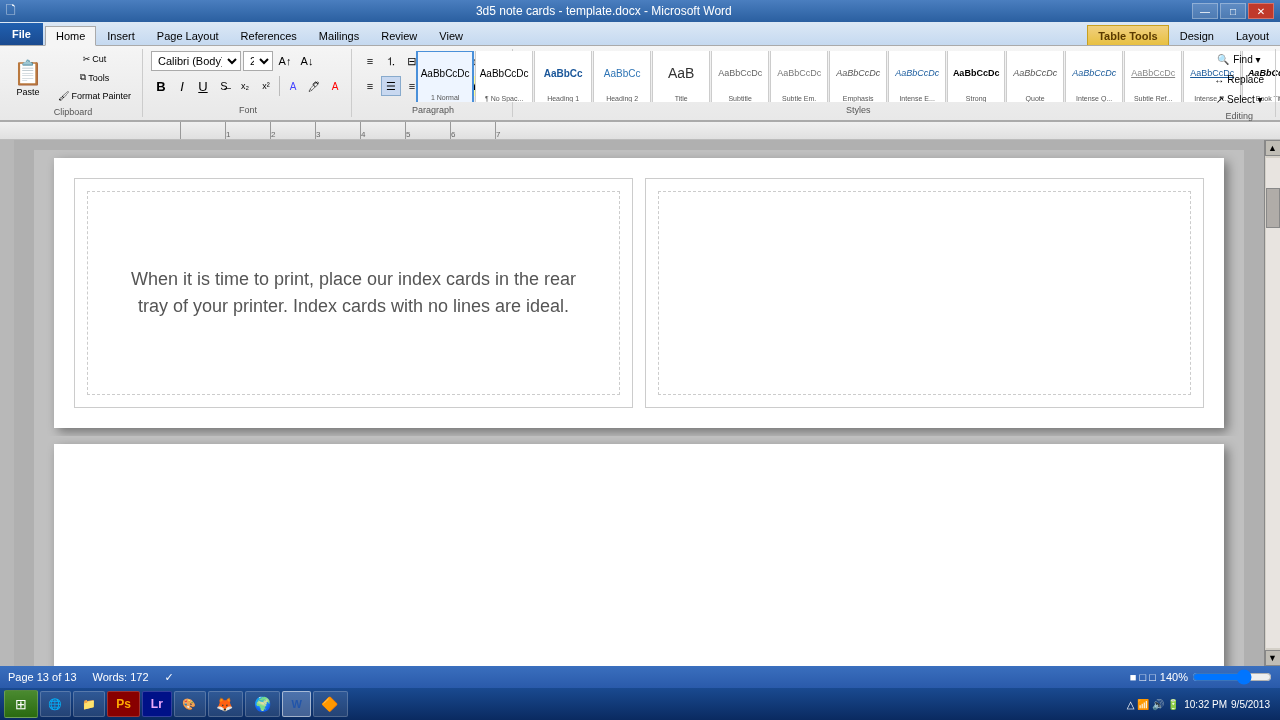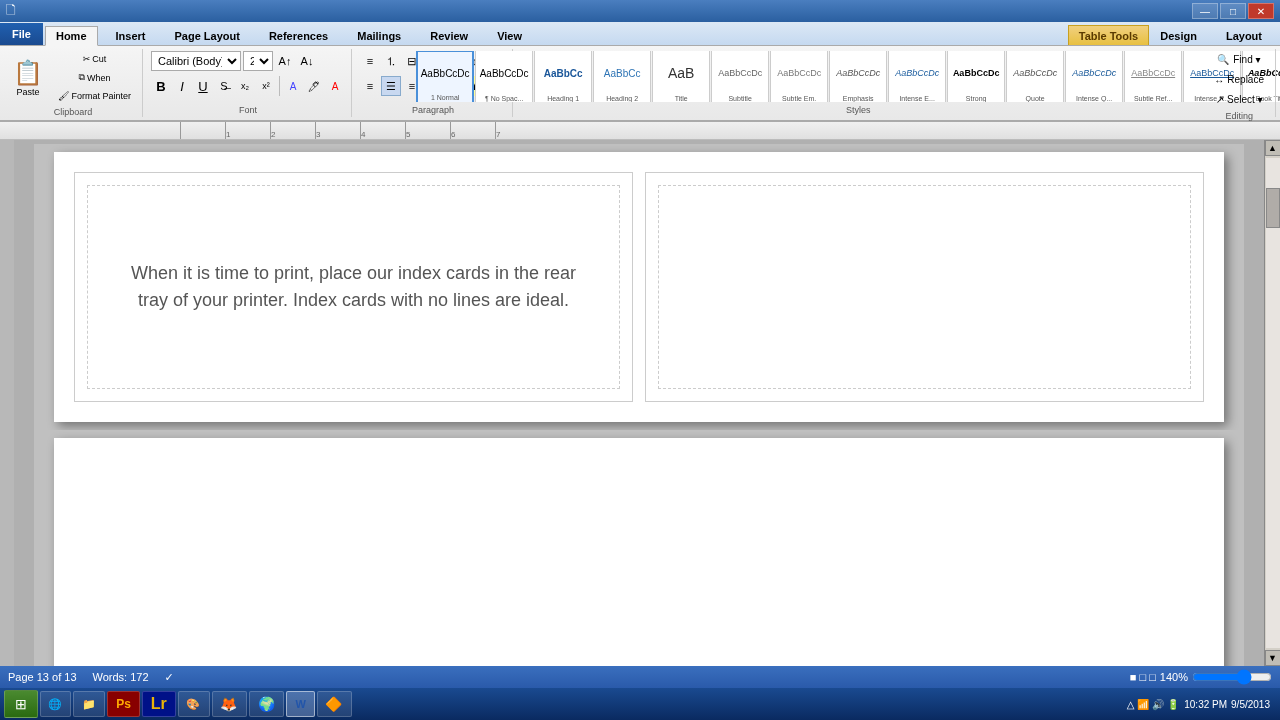--- a/index.html
+++ b/index.html
@@ -22,23 +22,22 @@
     .win-btn { width: 26px; height: 16px; display: flex; align-items: center; justify-content: center; font-size: 10px; cursor: pointer; background: rgba(255,255,255,0.15); border: 1px solid rgba(255,255,255,0.3); color: white; }
     .win-btn.close { background: #c0392b; }
     .ribbon-tab {
       padding: 3px 10px;
       font-size: 11px;
       cursor: pointer;
       height: 20px;
       display: flex;
       align-items: center;
       border: 1px solid transparent;
-      margin-right: 7px;
+      margin-right: 0;
       border-bottom: none;
-      font-weight: bold;
     }
     .ribbon-tab.active {
       background: #f5f5f5;
       border-color: #aaa;
       border-bottom: 1px solid #f5f5f5;
       position: relative;
       bottom: -1px;
     }
     .ribbon-tab.table-tools {
       background: linear-gradient(to bottom, #f0d080, #e8c040);
@@ -146,21 +145,21 @@
       background: #b8b8b8;
       display: flex;
       flex-direction: column;
       align-items: center;
       padding-top: 5px;
     }
     .document-area {
       flex: 1;
       overflow-y: auto;
       background: #b0b0b0;
-      padding: 4px 20px;
+      padding: 10px 20px;
       display: flex;
       flex-direction: column;
       gap: 0;
     }
     .right-scroll {
       width: 16px;
       background: #d0d0d0;
       border-left: 1px solid #aaa;
     }
 
@@ -311,20 +310,21 @@
     .sbox-label { font-size: 7px; color: #555; text-align: center; }
     .sbox.highlighted { border: 2px solid #4a90d9; background: #eef5ff; }
   </style>
 </head>
 <body>
 
 <div class="title-bar">
   <div class="title-bar-left">
     <span>🗋</span>
   </div>
+  <div class="title-bar-center">3d5 note cards - template.docx - Microsoft Word</div>
   <div class="title-bar-right">
     <div class="win-btn">—</div>
     <div class="win-btn">□</div>
     <div class="win-btn close">✕</div>
   </div>
 </div>
 
 <div style="position:relative; background: linear-gradient(to bottom, #dce8f5, #c5d9f0); height: 24px; border-bottom: 1px solid #aaa; display:flex; align-items:flex-end;">
   <div class="ribbon-tabs-file" style="position:static; margin-right:2px;">File</div>
   <div class="ribbon-tab active">Home</div>
@@ -350,21 +350,21 @@
           <div style="font-size:9px;">Paste</div>
         </div>
       </div>
       <div style="display:flex; flex-direction:column; gap:2px;">
         <div class="ribbon-btn" style="flex-direction:row; gap:2px;">
           <span>✂</span>
           <span>Cut</span>
         </div>
         <div class="ribbon-btn" style="flex-direction:row; gap:2px;">
           <span>⧉</span>
-          <span>When</span>
+          <span>Tools</span>
         </div>
         <div class="ribbon-btn" style="flex-direction:row; gap:2px;">
           <span>🖌</span>
           <span>Format Painter</span>
         </div>
       </div>
     </div>
     <div class="ribbon-group-label">Clipboard</div>
   </div>
 
@@ -570,21 +570,21 @@
     <span>140%</span>
     <input type="range" min="10" max="200" value="140" style="width: 80px; height: 12px;">
   </div>
 </div>
 
 <div class="taskbar">
   <div class="start-btn taskbar-btn" style="font-size:14px;">⊞</div>
   <div class="taskbar-btn">🌐</div>
   <div class="taskbar-btn">📁</div>
   <div class="taskbar-btn" style="background:#880000; color:#ffaa00; font-weight:bold; font-size:12px;">Ps</div>
-  <div class="taskbar-btn" style="background:#001188; color:#eab308; font-weight:bold; font-size:16px;">Lr</div>
+  <div class="taskbar-btn" style="background:#001188; color:#f0abfc; font-weight:bold; font-size:12px;">Lr</div>
   <div class="taskbar-btn" style="font-size:11px;">🎨</div>
   <div class="taskbar-btn" style="font-size:14px;">🦊</div>
   <div class="taskbar-btn" style="font-size:14px;">🌍</div>
   <div class="taskbar-btn active" style="font-weight:bold; color:#2255aa; background:rgba(200,220,255,0.3);">W</div>
   <div class="taskbar-btn" style="font-size:14px;">🔶</div>
   <div class="taskbar-spacer"></div>
   <div class="system-tray">
     <span>△ 📶 🔊 🔋</span>
     <span>10:32 PM</span>
     <span>9/5/2013</span>

